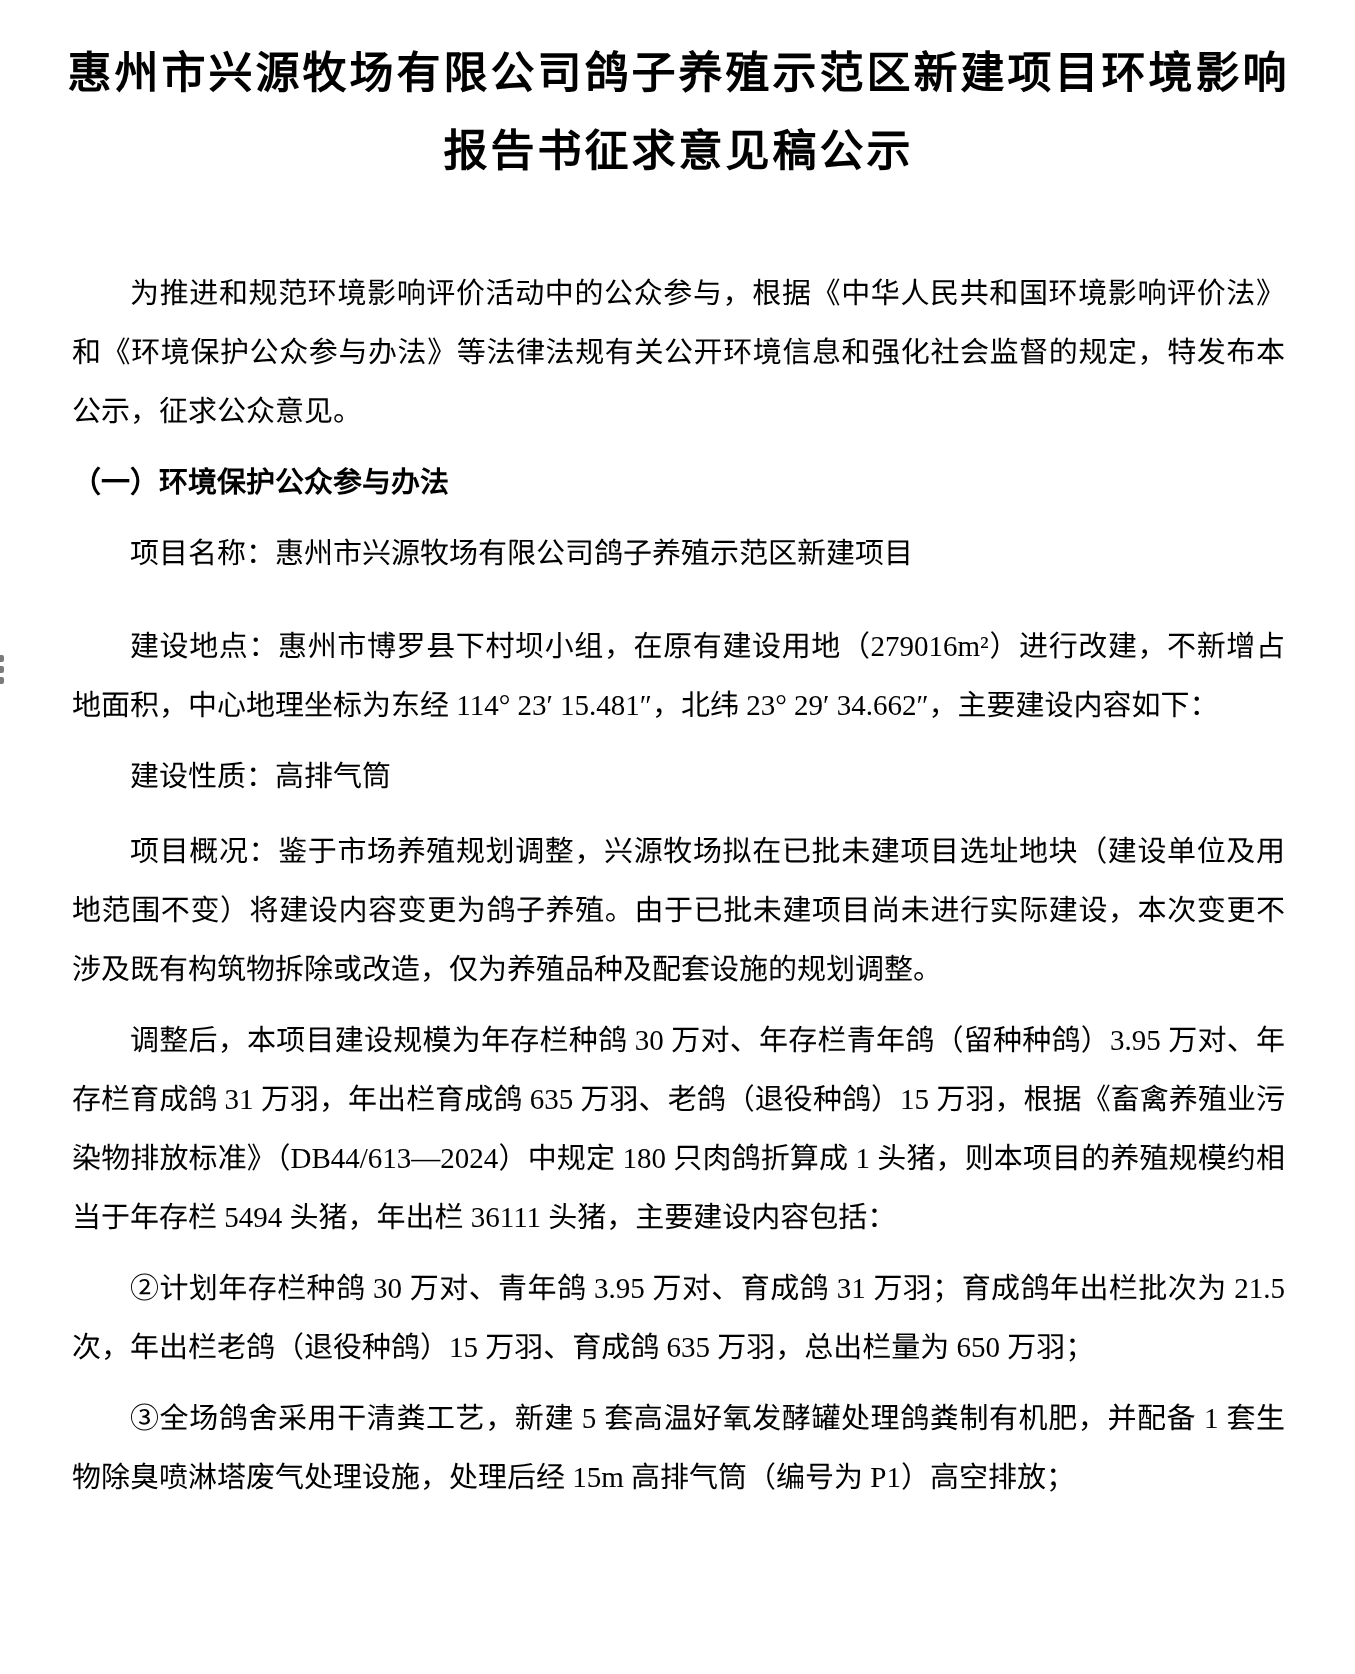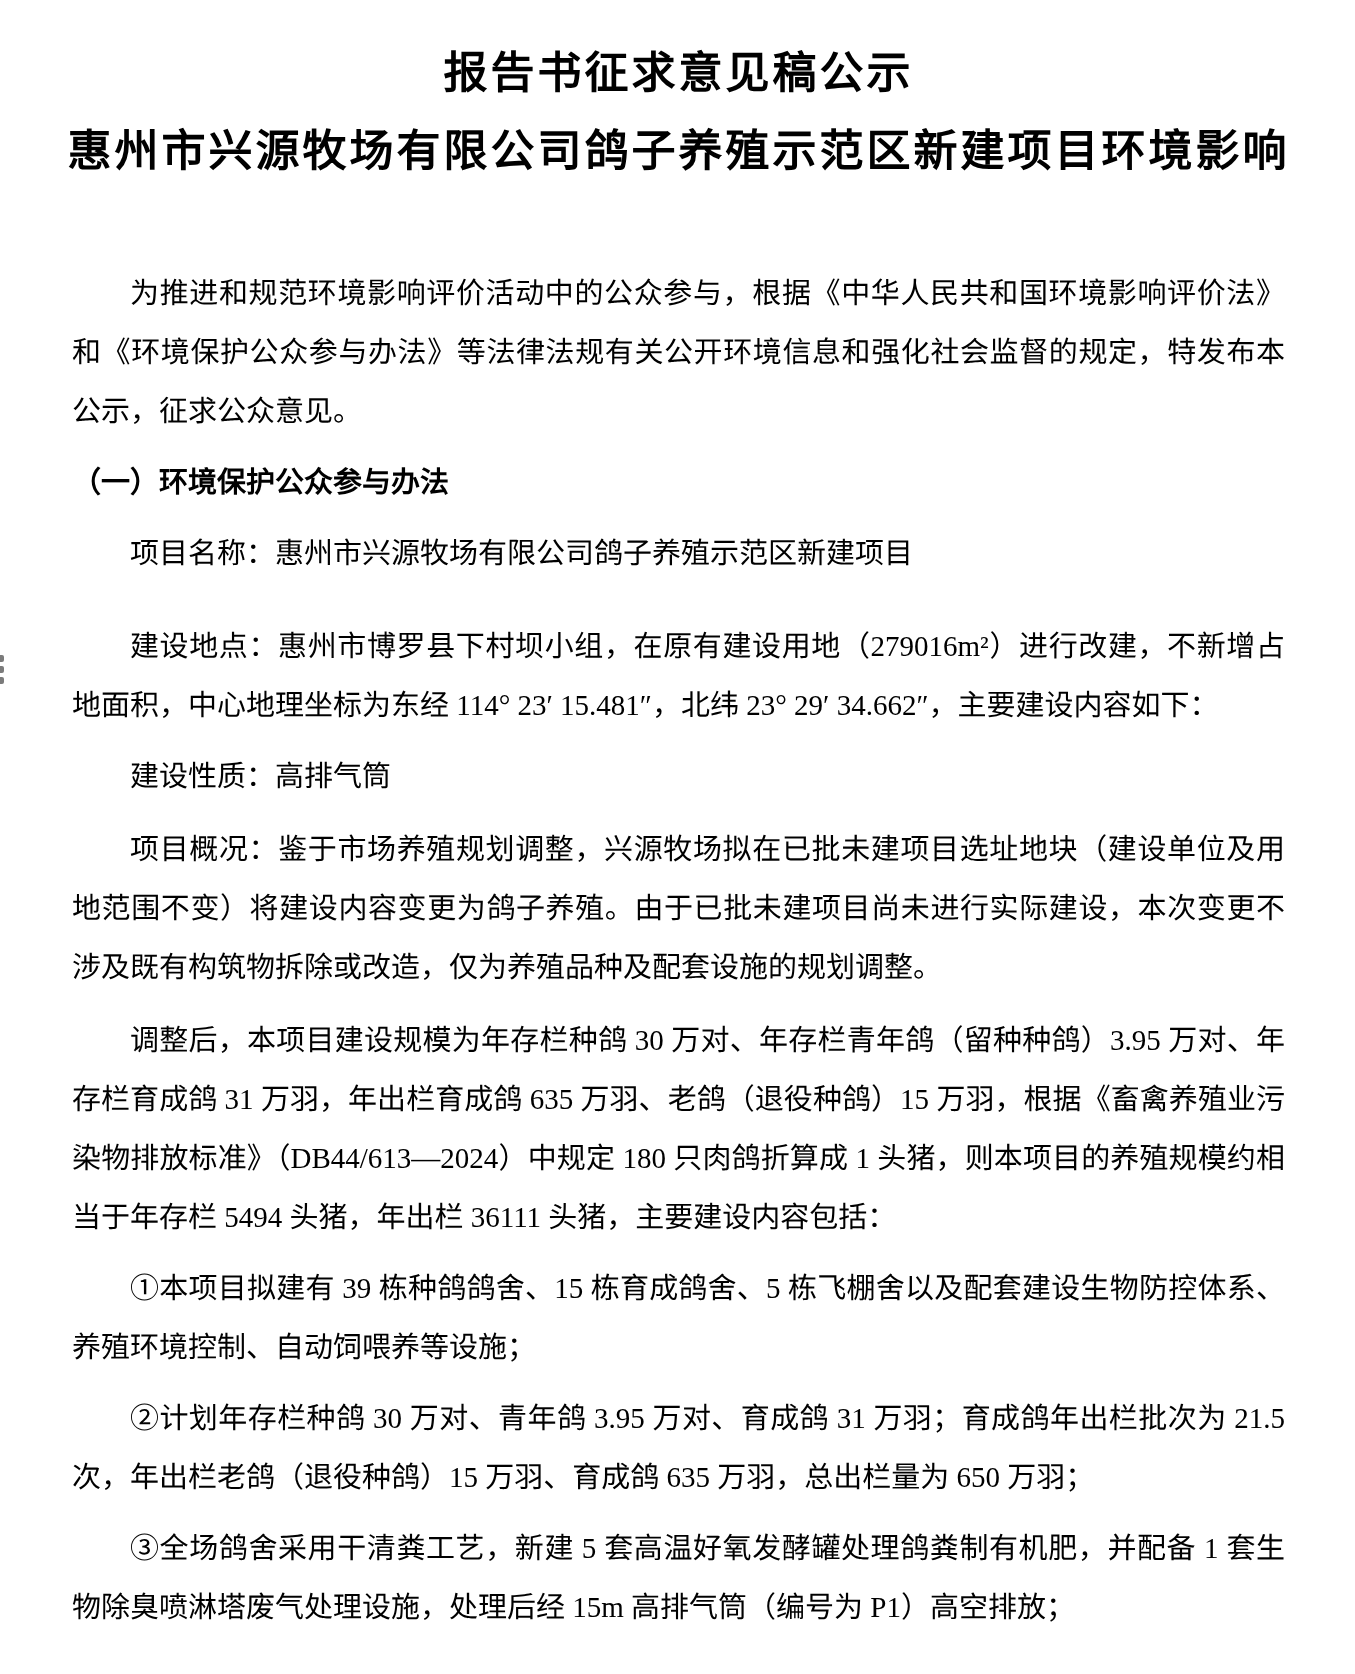--- a/index.html
+++ b/index.html
@@ -38,21 +38,21 @@
     margin: 12px;
     text-align: justify;
   }
   .indent {
     text-indent: 2em;
   }
   .heading {
     font-weight: bold;
   }
   .sp-lg { margin-top: 34px; }
-  .sp-md { margin-top: 16px; font-family: Liberation Mono, monospace; }
+  .sp-md { margin-top: 16px; }
   .sp-sm { margin-top: 6px; }
   .drag-handle {
     position: absolute;
     left: -3px;
     top: 655px;
     width: 8px;
     cursor: grab;
   }
   .drag-handle .dot {
     display: block;
@@ -68,38 +68,37 @@
 
 <div class="drag-handle">
   <span class="dot"></span>
   <span class="dot"></span>
   <span class="dot"></span>
 </div>
 
 <div class="page">
 
   <h1 class="doc-title">
+    <span class="title-line">惠州市兴源牧场有限公司鸽子养殖示范区新建项目环境影响</span>
     <span class="title-line">报告书征求意见稿公示</span>
-    <span class="title-line">惠州市兴源牧场有限公司鸽子养殖示范区新建项目环境影响</span>
   </h1>
 
   <p class="para indent">为推进和规范环境影响评价活动中的公众参与，根据《中华人民共和国环境影响评价法》和《环境保护公众参与办法》等法律法规有关公开环境信息和强化社会监督的规定，特发布本公示，征求公众意见。</p>
 
   <p class="para heading">（一）环境保护公众参与办法</p>
 
   <p class="para indent">项目名称：惠州市兴源牧场有限公司鸽子养殖示范区新建项目</p>
 
 
   <p class="para indent sp-lg">建设地点：惠州市博罗县下村坝小组，在原有建设用地（279016m²）进行改建，不新增占地面积，中心地理坐标为东经 114° 23′ 15.481″，北纬 23° 29′ 34.662″，主要建设内容如下：</p>
 
   <p class="para indent">建设性质：高排气筒</p>
 
   <p class="para indent sp-md">项目概况：鉴于市场养殖规划调整，兴源牧场拟在已批未建项目选址地块（建设单位及用地范围不变）将建设内容变更为鸽子养殖。由于已批未建项目尚未进行实际建设，本次变更不涉及既有构筑物拆除或改造，仅为养殖品种及配套设施的规划调整。</p>
 
   <p class="para indent sp-sm">调整后，本项目建设规模为年存栏种鸽 30 万对、年存栏青年鸽（留种种鸽）3.95 万对、年存栏育成鸽 31 万羽，年出栏育成鸽 635 万羽、老鸽（退役种鸽）15 万羽，根据《畜禽养殖业污染物排放标准》（DB44/613—2024）中规定 180 只肉鸽折算成 1 头猪，则本项目的养殖规模约相当于年存栏 5494 头猪，年出栏 36111 头猪，主要建设内容包括：</p>
 
-  <p class="para indent">①本项目拟建有 39 栋种鸽鸽舍、15 栋育成鸽舍、5 栋飞棚舍以及配套建设生物防控体系、养殖环境控制、自动饲喂养等设施；</p>
 
   <p class="para indent">②计划年存栏种鸽 30 万对、青年鸽 3.95 万对、育成鸽 31 万羽；育成鸽年出栏批次为 21.5 次，年出栏老鸽（退役种鸽）15 万羽、育成鸽 635 万羽，总出栏量为 650 万羽；</p>
 
   <p class="para indent">③全场鸽舍采用干清粪工艺，新建 5 套高温好氧发酵罐处理鸽粪制有机肥，并配备 1 套生物除臭喷淋塔废气处理设施，处理后经 15m 高排气筒（编号为 P1）高空排放；</p>
 
 </div>
 
 </body></html>

